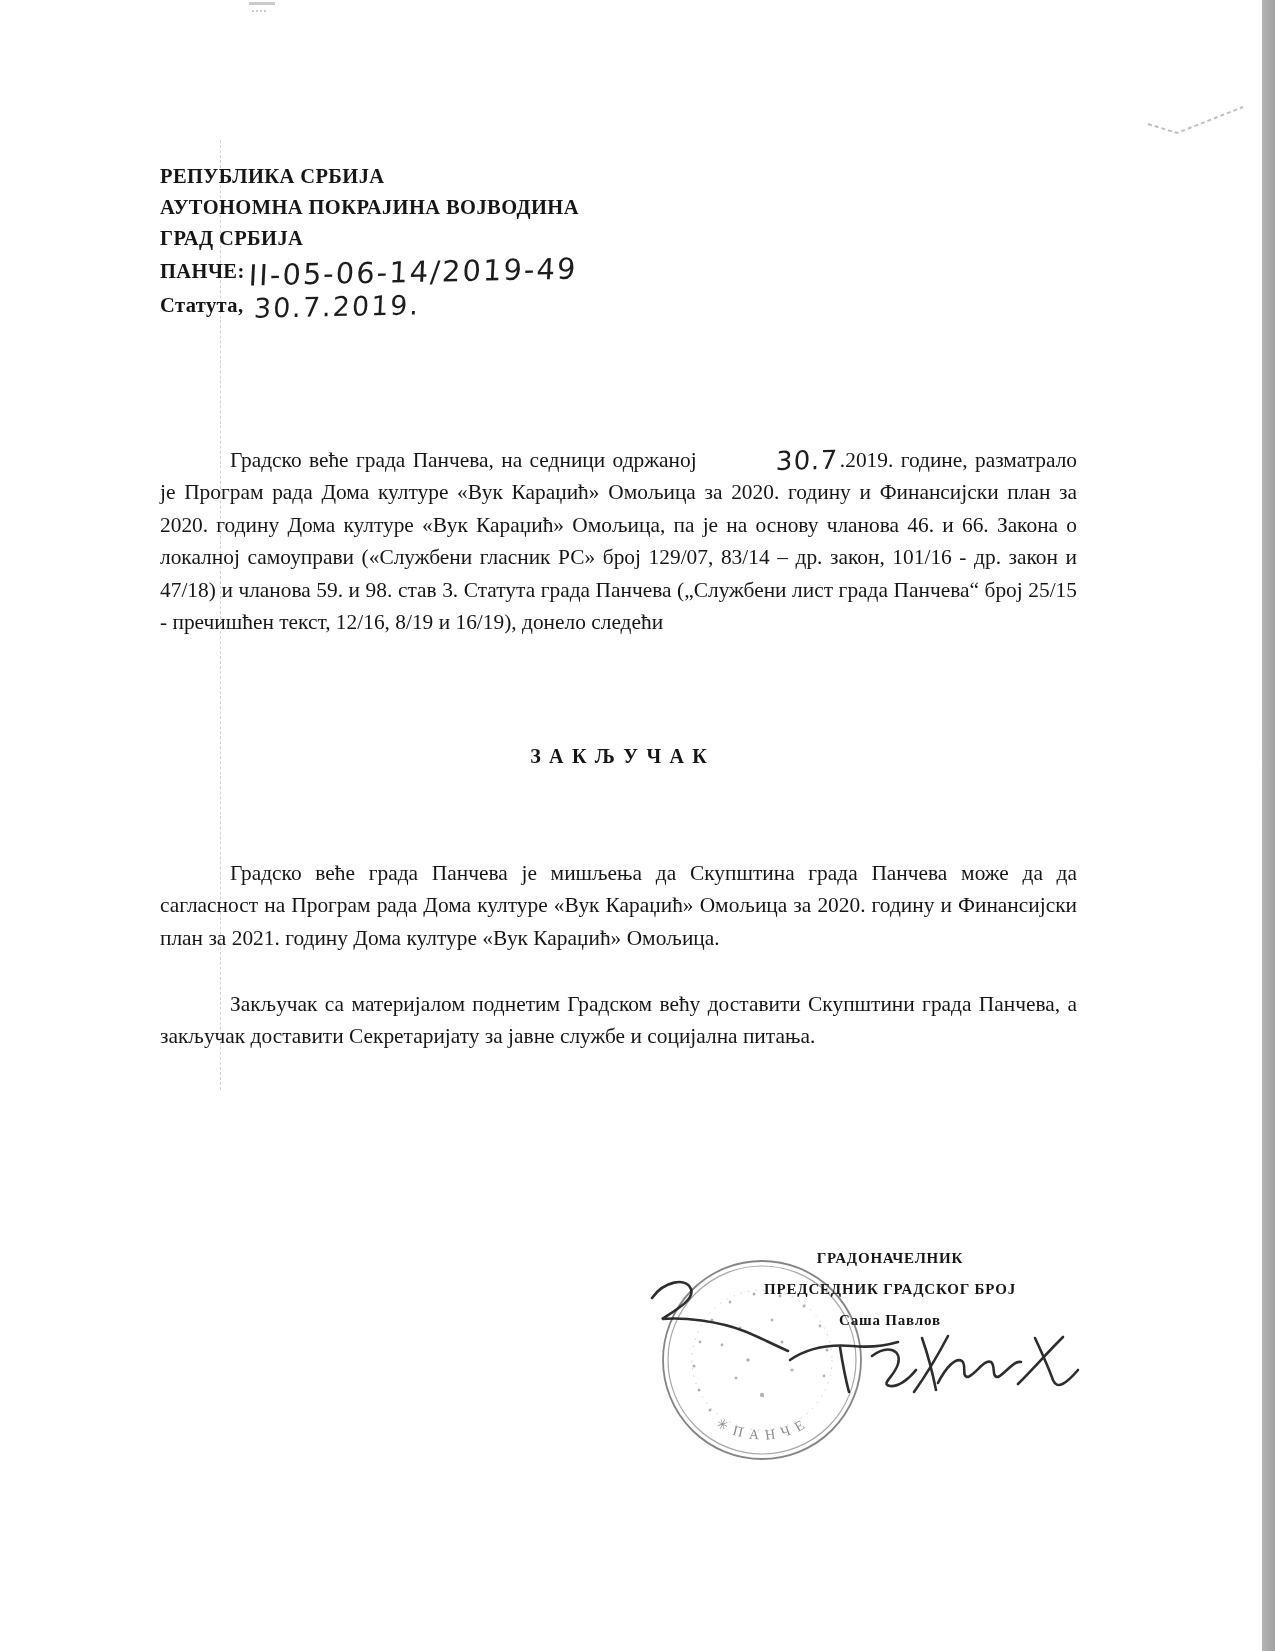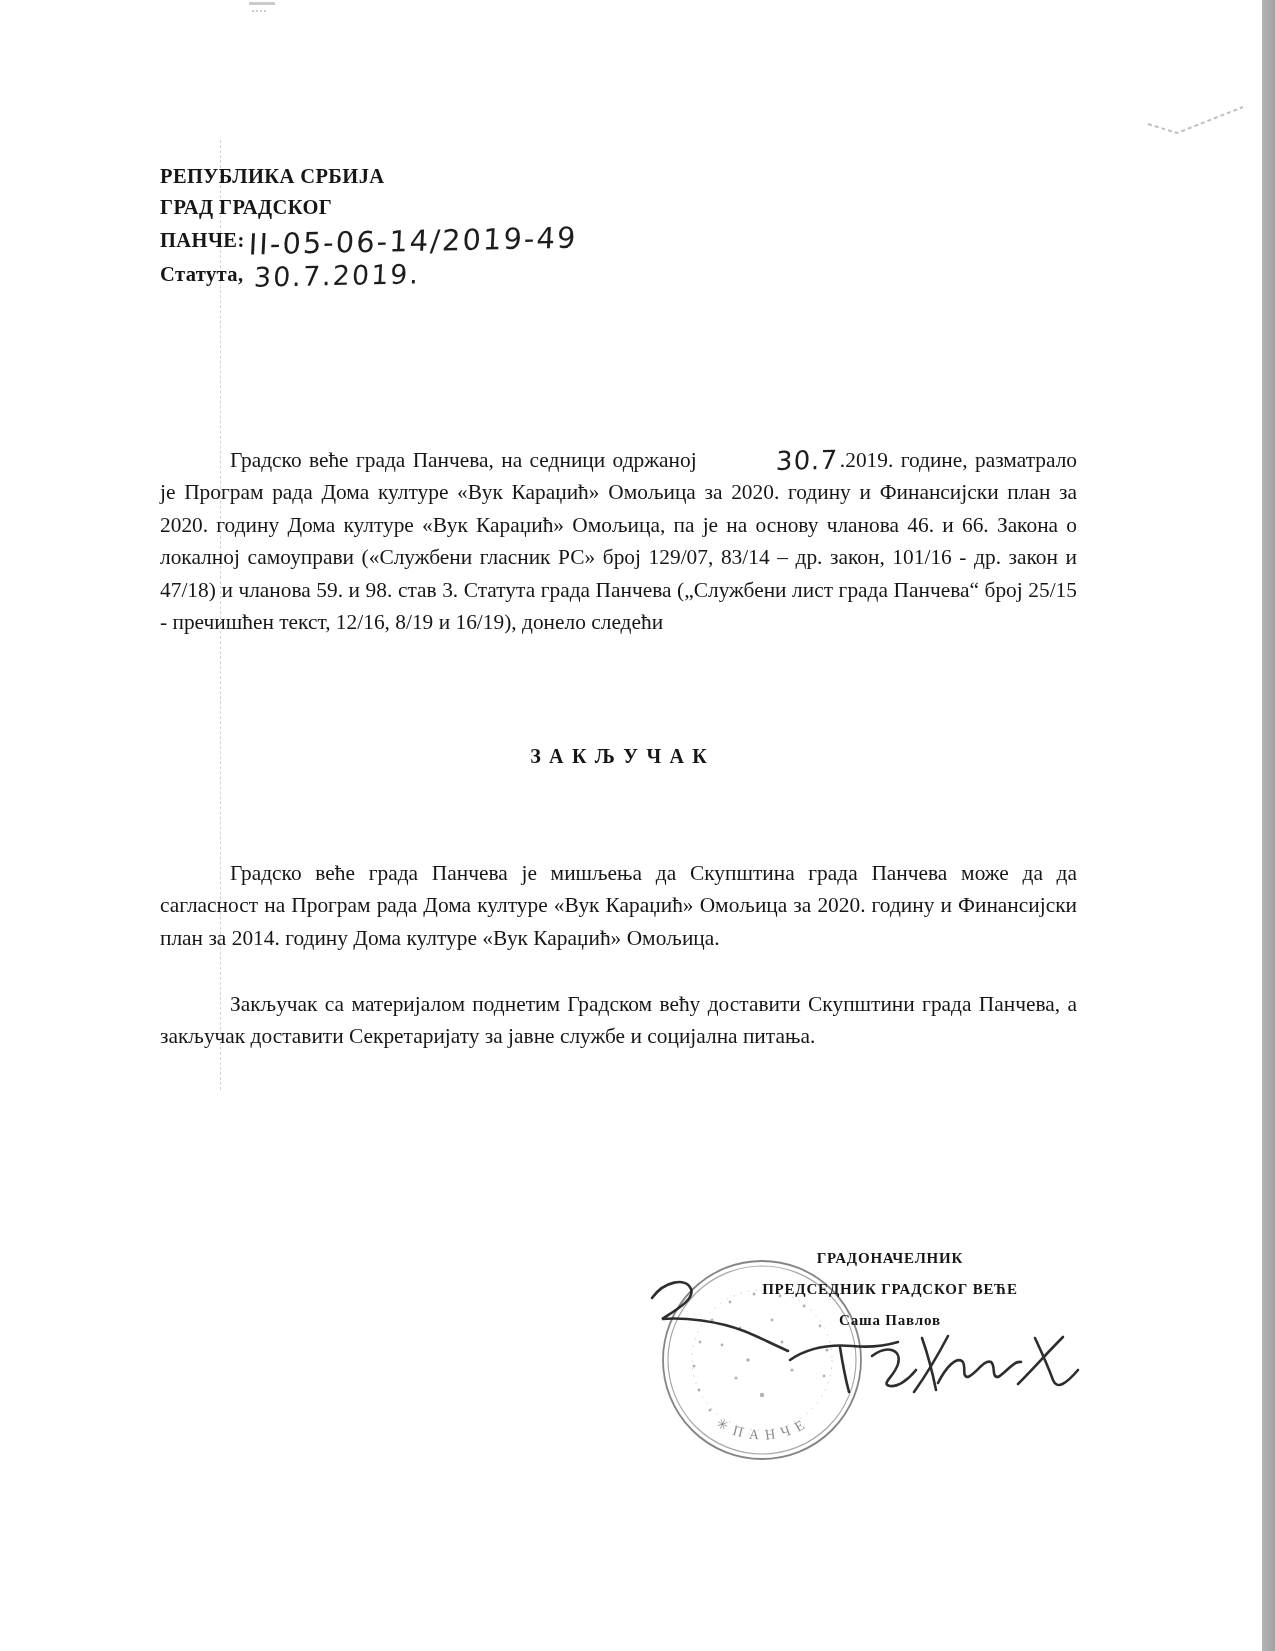--- a/index.html
+++ b/index.html
@@ -74,36 +74,37 @@
   <div class="scan-strip"></div>
   <div class="fold-line"></div>
   <div class="top-mark-a"></div>
   <div class="top-mark-b"></div>
   <svg class="check-svg" width="160" height="60" viewBox="1100 90 160 60">
     <polyline points="1148,124 1177,133 1243,107" fill="none" stroke="#b9b9b9" stroke-width="2" stroke-dasharray="4 3" opacity="0.9"></polyline>
   </svg>
 
   <div class="letterhead">
     <div>РЕПУБЛИКА СРБИЈА</div>
-    <div>ГРАД ГРАДСКОГ</div>
+    <div>АУТОНОМНА ПОКРАЈИНА ВОЈВОДИНА</div>
+    <div>ГРАД СРБИЈА</div>
     <div style="line-height:34px;">
       <span>ПАНЧЕ:</span><span class="hw hw-number">II-05-06-14/2019-49</span>
     </div>
     <div style="line-height:34px;">
       <span>Статута,</span><span class="hw hw-date">30.7.2019.</span>
     </div>
   </div>
 
   <div class="para para1">
     <span>Градско веће града Панчева, на седници одржаној </span><span class="hw hw-inline">30.7</span><span>.2019. године, разматрало је Програм рада Дома културе «Вук Караџић» Омољица за 2020. годину и Финансијски план за 2020. годину Дома културе «Вук Караџић» Омољица, па је на основу чланова 46. и 66. Закона о локалној самоуправи («Службени гласник РС» број 129/07, 83/14 – др. закон, 101/16 - др. закон и 47/18) и чланова 59. и 98. став 3. Статута града Панчева („Службени лист града Панчева“ број 25/15 - пречишћен текст, 12/16, 8/19 и 16/19), донело следећи</span>
   </div>
 
   <div class="doc-heading">ЗАКЉУЧАК</div>
 
-  <div class="para para2">Градско веће града Панчева је мишљења да Скупштина града Панчева може да да сагласност на Програм рада Дома културе «Вук Караџић» Омољица за 2020. годину и Финансијски план за 2014. годину Дома културе «Вук Караџић» Омољица.</div>
+  <div class="para para2">Градско веће града Панчева је мишљења да Скупштина града Панчева може да да сагласност на Програм рада Дома културе «Вук Караџић» Омољица за 2020. годину и Финансијски план за 2021. годину Дома културе «Вук Караџић» Омољица.</div>
 
   <div class="para para3">Закључак са материјалом поднетим Градском већу доставити Скупштини града Панчева, а закључак доставити Секретаријату за јавне службе и социјална питања.</div>
 
   <svg class="stamp-svg" width="220" height="220" viewBox="0 0 220 220">
     <circle cx="110" cy="110" r="99" fill="none" stroke="rgba(45,45,45,0.58)" stroke-width="1.8"></circle>
     <circle cx="110" cy="110" r="94" fill="none" stroke="rgba(45,45,45,0.42)" stroke-width="1.2"></circle>
     <circle cx="110" cy="110" r="70" fill="none" stroke="rgba(60,60,60,0.25)" stroke-width="1" stroke-dasharray="1.5 6"></circle>
     <path id="stamp-bottom-arc" d="M 30 135 A 86 86 0 0 0 190 135" fill="none"></path>
     <text font-family="Liberation Serif, serif" font-size="14" letter-spacing="7" fill="rgba(40,40,40,0.55)">
       <textPath href="#stamp-bottom-arc" startOffset="26%">✳ПАНЧЕ</textPath>
@@ -127,21 +128,21 @@
         <circle cx="84" cy="128" r="1.5"></circle>
       <circle cx="70" cy="95" r="1.4"></circle>
         <circle cx="140" cy="120" r="1.6"></circle>
       <circle cx="120" cy="70" r="1.4"></circle>
         <circle cx="88" cy="78" r="1.4"></circle>
     </g>
   </svg>
 
   <div class="sig-block">
     <div>ГРАДОНАЧЕЛНИК</div>
-    <div>ПРЕДСЕДНИК ГРАДСКОГ ВЕЋЕ</div>
+    <div>ПРЕДСЕДНИК ГРАДСКОГ БРОЈ</div>
     <div>Саша Павлов</div>
   </div>
 
   <svg class="sign-svg" width="480" height="180" viewBox="620 1260 480 180">
     <g fill="none" stroke="#1c1c1c" stroke-width="2.6" stroke-linecap="round" opacity="0.92">
       <path d="M652 1298 C664 1281 686 1277 691 1289 C695 1300 674 1311 662 1319 C684 1317 718 1321 744 1331 C757 1336 770 1343 788 1351"></path>
       <path d="M790 1360 C806 1349 828 1344 852 1346 C872 1348 888 1345 898 1342"></path>
       <path d="M840 1347 C842 1360 845 1377 849 1392"></path>
       <path d="M872 1356 C888 1344 902 1350 898 1364 C894 1377 880 1384 890 1386 C898 1387 908 1380 916 1370"></path>
       <path d="M922 1338 C928 1355 933 1375 936 1390"></path>

